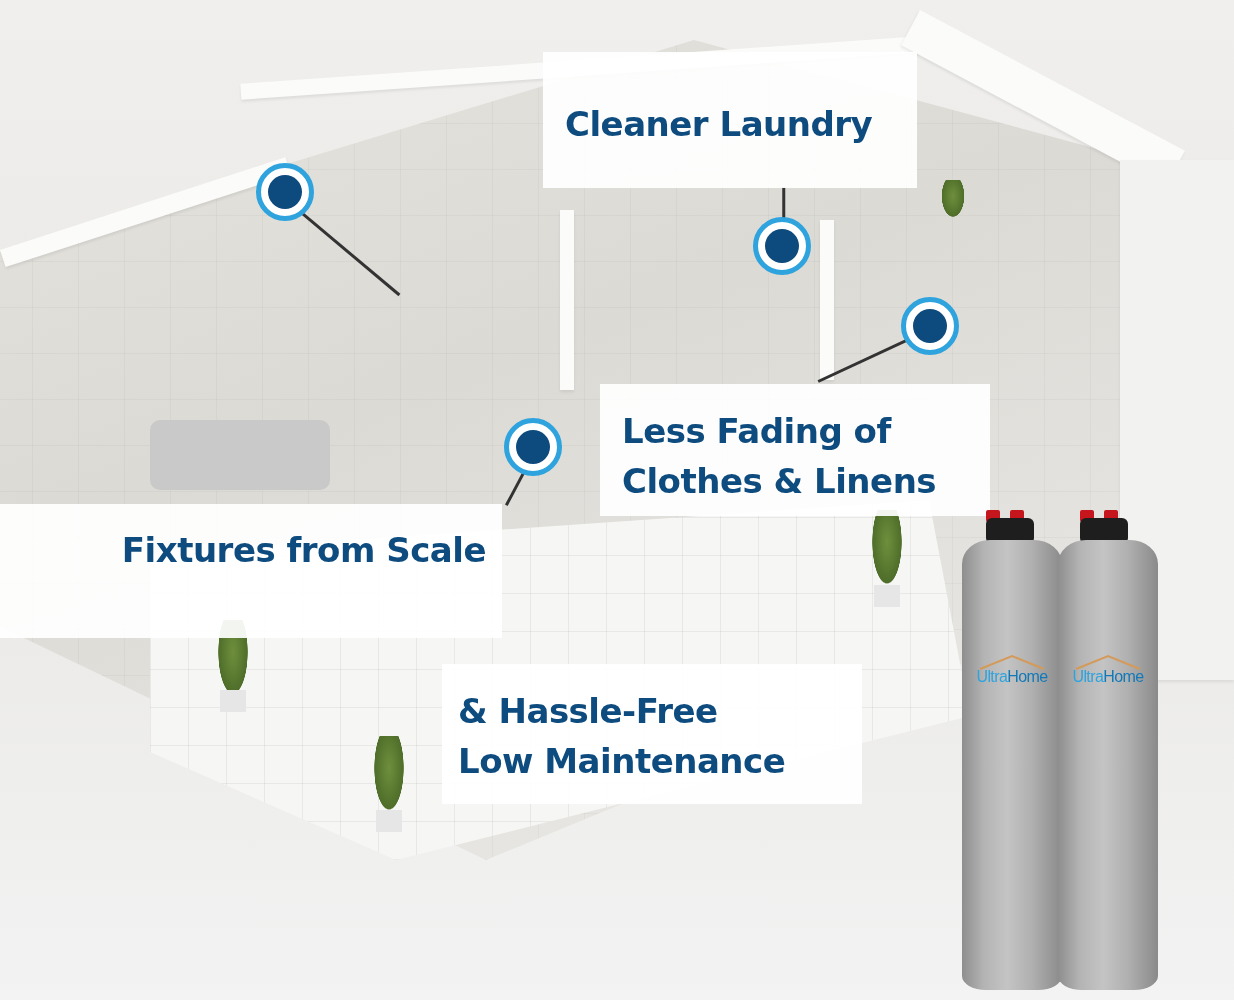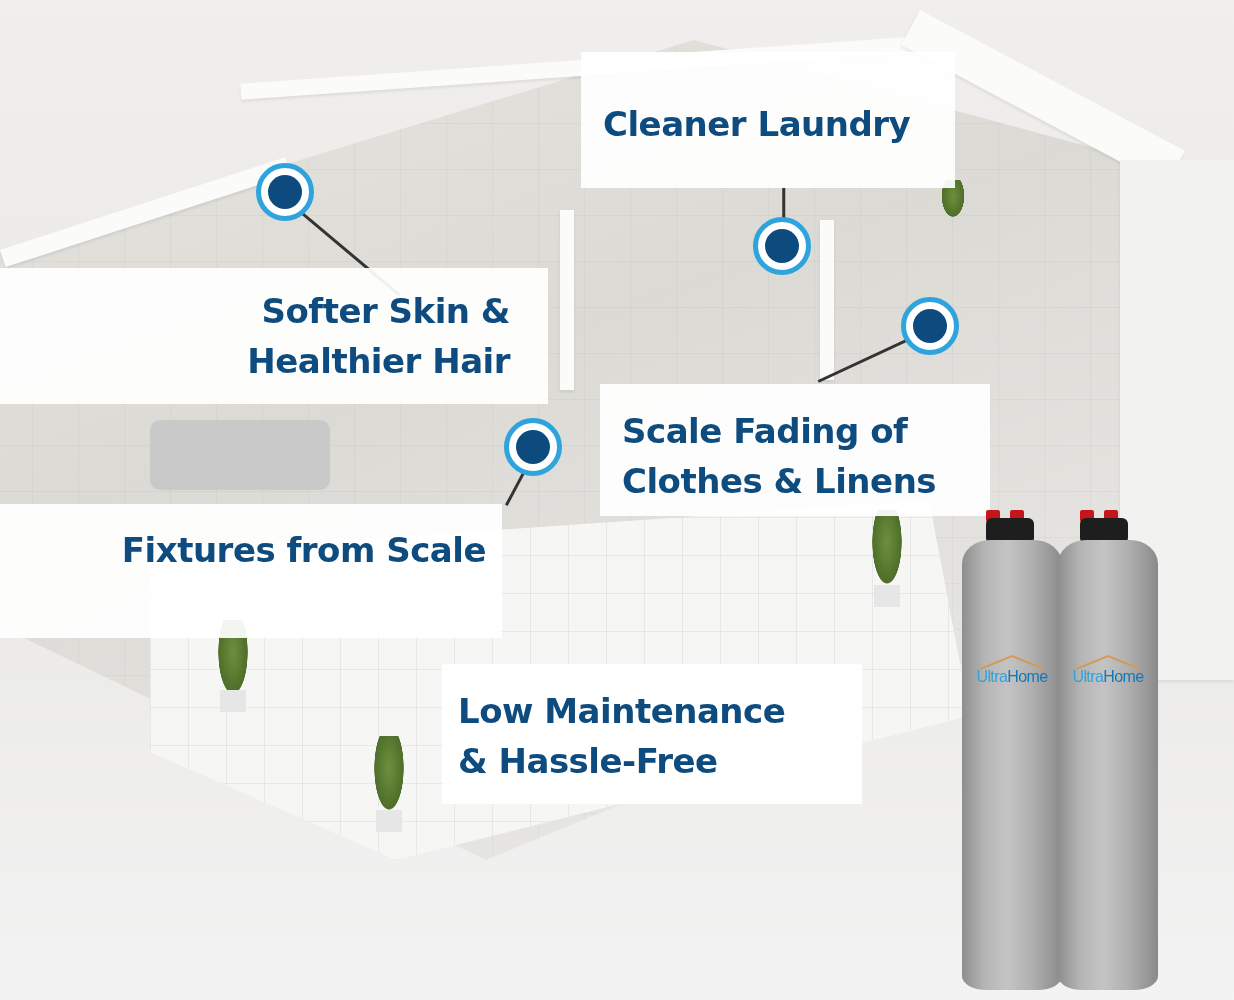--- a/index.html
+++ b/index.html
@@ -43,21 +43,21 @@
 
   .callout {
     position: absolute;
     background: rgba(255,255,255,0.93);
     color: #0e4b7e;
     font-family: "DejaVu Sans", sans-serif;
     font-weight: bold;
     letter-spacing: -0.5px;
   }
   .callout .line { display: block; font-size: 34px; line-height: 50px; }
-  .c-laundry { left: 543px; top: 52px; width: 374px; height: 136px; padding: 47px 0 16px 22px; margin-left: 38px; }
+  .c-laundry { left: 543px; top: 52px; width: 374px; height: 136px; padding: 47px 0 16px 22px; }
   .c-skin { left: 0; top: 268px; width: 548px; height: 136px; padding: 18px 38px 0 0; text-align: right; }
   .c-fading { left: 600px; top: 384px; width: 390px; height: 132px; padding: 22px 0 0 22px; }
   .c-appliances { left: 0; top: 504px; width: 502px; height: 134px; padding: 21px 16px 0 0; text-align: right; }
   .c-maint { left: 442px; top: 664px; width: 420px; height: 140px; padding: 22px 0 0 16px; }
 
   .marker {
     position: absolute; width: 58px; height: 58px; border-radius: 50%;
     border: 5px solid #2ea3dd; background: #fff;
   }
   .marker::after {
@@ -115,34 +115,30 @@
   <div class="leader" style="left:530px;top:460px;width:50px;transform:rotate(118deg);"></div>
 
   <div class="marker" style="left:256px;top:163px;"></div>
   <div class="marker" style="left:753px;top:217px;"></div>
   <div class="marker" style="left:901px;top:297px;"></div>
   <div class="marker" style="left:504px;top:418px;"></div>
 
   <div class="callout c-laundry">
     <span class="line">Cleaner Laundry</span>
   </div>
-  <div class="callout c-skin">
-    <span class="line">Softer Skin &amp;</span>
-    <span class="line">Healthier Hair</span>
-  </div>
   <div class="callout c-fading">
-    <span class="line">Scale Fading of</span>
+    <span class="line">Less Fading of</span>
     <span class="line">Clothes &amp; Linens</span>
   </div>
   <div class="callout c-appliances">
     <span class="line">Fixtures from Scale</span>
   </div>
   <div class="callout c-maint">
+    <span class="line">&amp; Hassle-Free</span>
     <span class="line">Low Maintenance</span>
-    <span class="line">&amp; Hassle-Free</span>
   </div>
 
   <div>
     <div class="valve" style="left:986px;top:510px;"></div>
     <div class="valve" style="left:1010px;top:510px;"></div>
     <div class="tank-head" style="left:986px;top:518px;"></div>
     <div class="tank" style="left:962px;top:540px;height:450px;">
       <svg class="roof" style="top:114px;" viewBox="0 0 68 16">
           <polyline points="2,15 34,2 66,15" fill="none" stroke="#d49a5a" stroke-width="2"></polyline>
         </svg>

